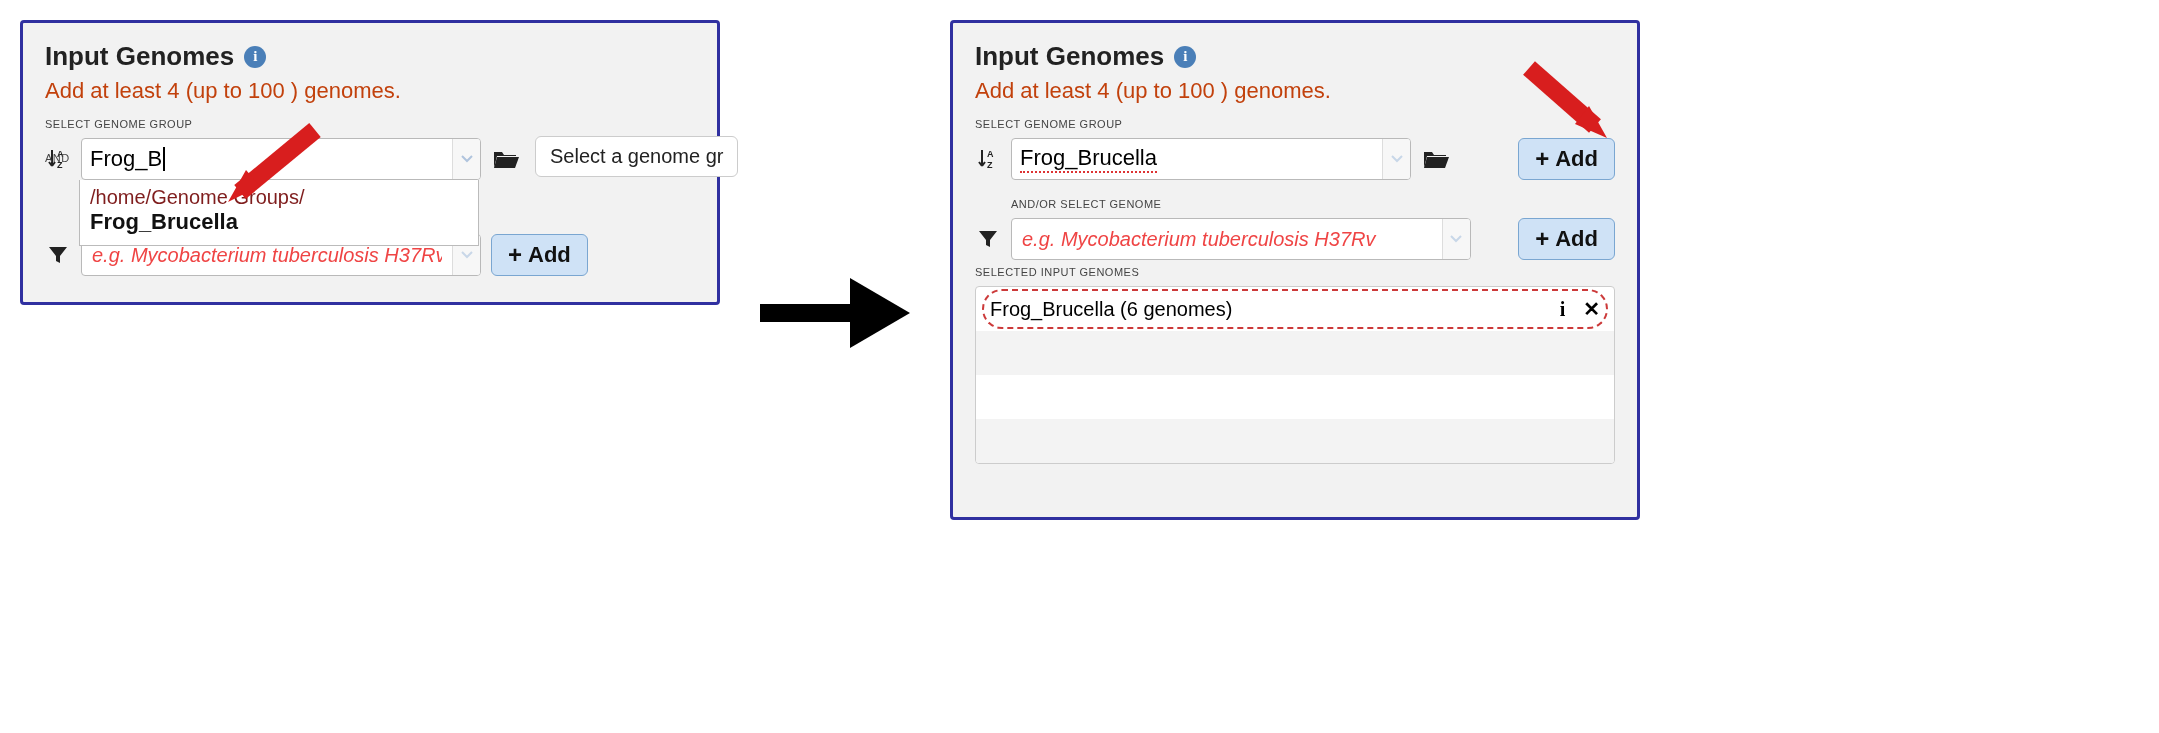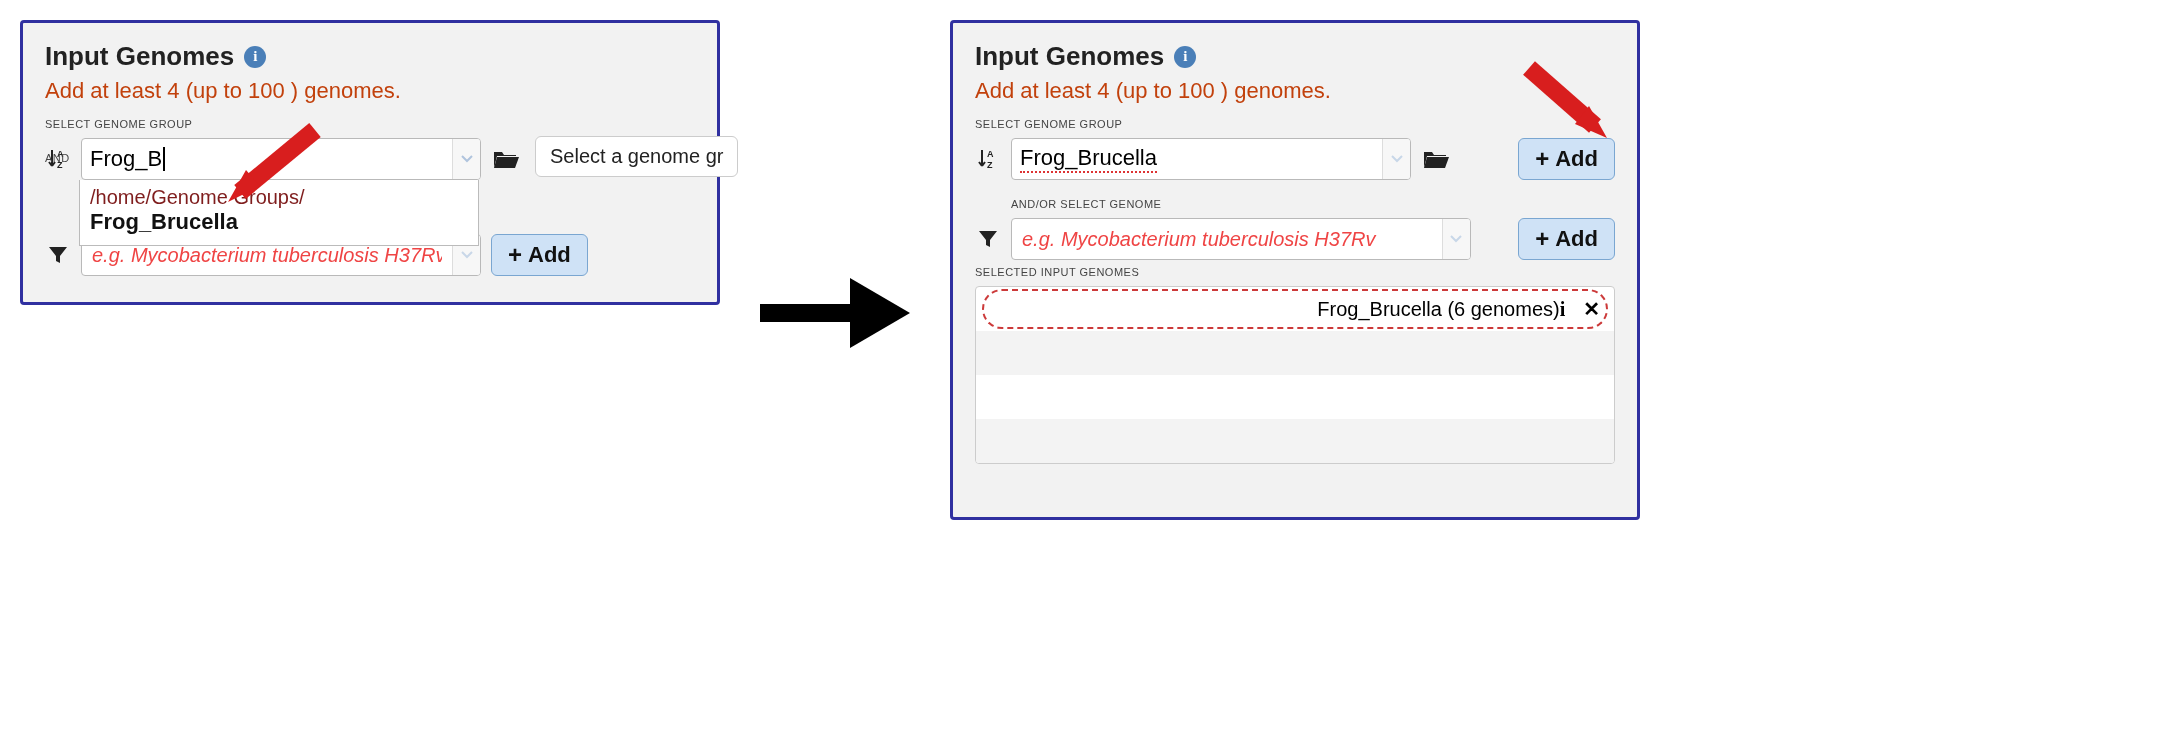--- a/index.html
+++ b/index.html
@@ -179,21 +179,21 @@
   .sel-list .sel-row {
     height: 44px;
     display: flex;
     align-items: center;
     padding: 0 14px;
     font-size: 20px;
     border-bottom: 0;
   }
   .sel-list .sel-row:nth-child(even) { background: #f3f3f3; }
   .sel-list .sel-row.first {
-    justify-content: flex-end;
+    justify-content: space-between;
     position: relative;
   }
   .sel-actions { display: flex; gap: 18px; align-items: center; font-weight: 700; }
   .sel-actions .i { font-family: Georgia, serif; font-size: 20px; font-weight: 800; }
   .sel-actions .x { font-size: 20px; font-weight: 900; cursor: pointer; }
 
   .dashed-pill {
     position: absolute;
     inset: 2px 6px;
     border: 2px dashed #cc3a3a;

